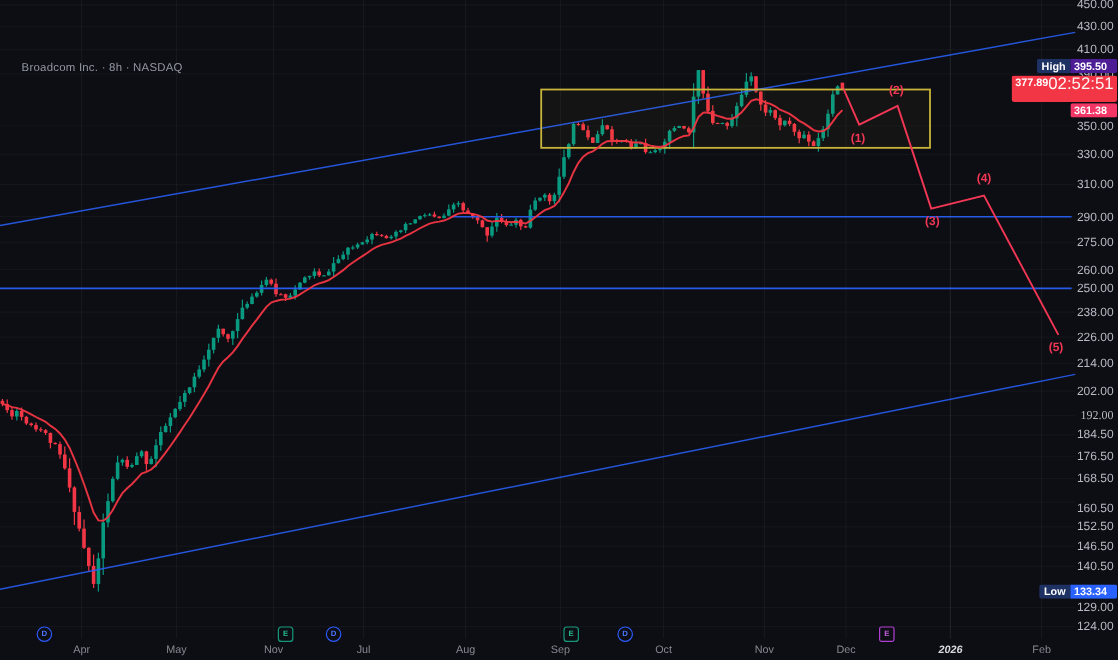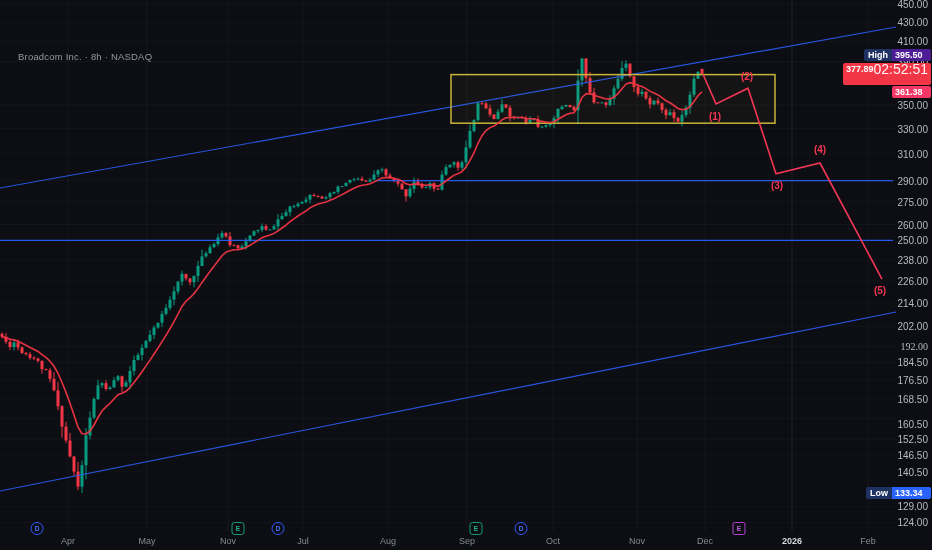--- a/index.html
+++ b/index.html
@@ -4,21 +4,21 @@
 <style>
   html,body{margin:0;padding:0;background:#0d0e13;width:932px;height:550px;overflow:hidden;
     font-family:"Liberation Sans",sans-serif;-webkit-font-smoothing:antialiased;}
   #app{position:relative;width:932px;height:550px;background:#0d0e13;}
   #chart-svg{position:absolute;left:0;top:0;}
   .title{position:absolute;left:18px;top:5px;font-size:9.5px;color:#9298a2;letter-spacing:.2px;margin-top:46px;}
   .price-axis{position:absolute;left:896px;top:0;width:34px;height:550px;}
   .ptick{position:absolute;right:2px;font-size:10px;color:#b6bac3;white-space:nowrap;}
   .time-axis{position:absolute;left:0;top:530px;width:796px;height:20px;}
   .mlabel{position:absolute;top:6px;transform:translateX(-50%);font-size:9px;color:#868a93;}
-  .mlabel.year{color:#d6d9de;font-weight:700;}
+  .mlabel.year{color:#d6d9de;font-weight:700;font-style:italic;}
   .badge{position:absolute;display:flex;align-items:stretch;right:1px;color:#fff;font-size:9px;
     font-weight:600;line-height:12px;border-radius:2px;overflow:hidden;white-space:nowrap;}
   .badge .tag{padding:0 4px;display:flex;align-items:center;}
   .badge .val{padding:0 3px;display:flex;align-items:center;min-width:33px;}
   .badge.two .val{flex-direction:row;align-items:flex-start;justify-content:center;}
   .cd{font-size:14px;font-weight:400;opacity:.95;}
   .wave{position:absolute;transform:translate(-50%,-50%);font-size:10px;font-weight:700;color:#f23655;}
   .marker{position:absolute;top:522px;transform:translateX(-50%);width:11px;height:11px;
     display:flex;align-items:center;justify-content:center;font-size:6.5px;font-weight:700;}
   .marker.dividend{border:1.5px solid #2d5bff;color:#4d74ff;border-radius:50%;}

